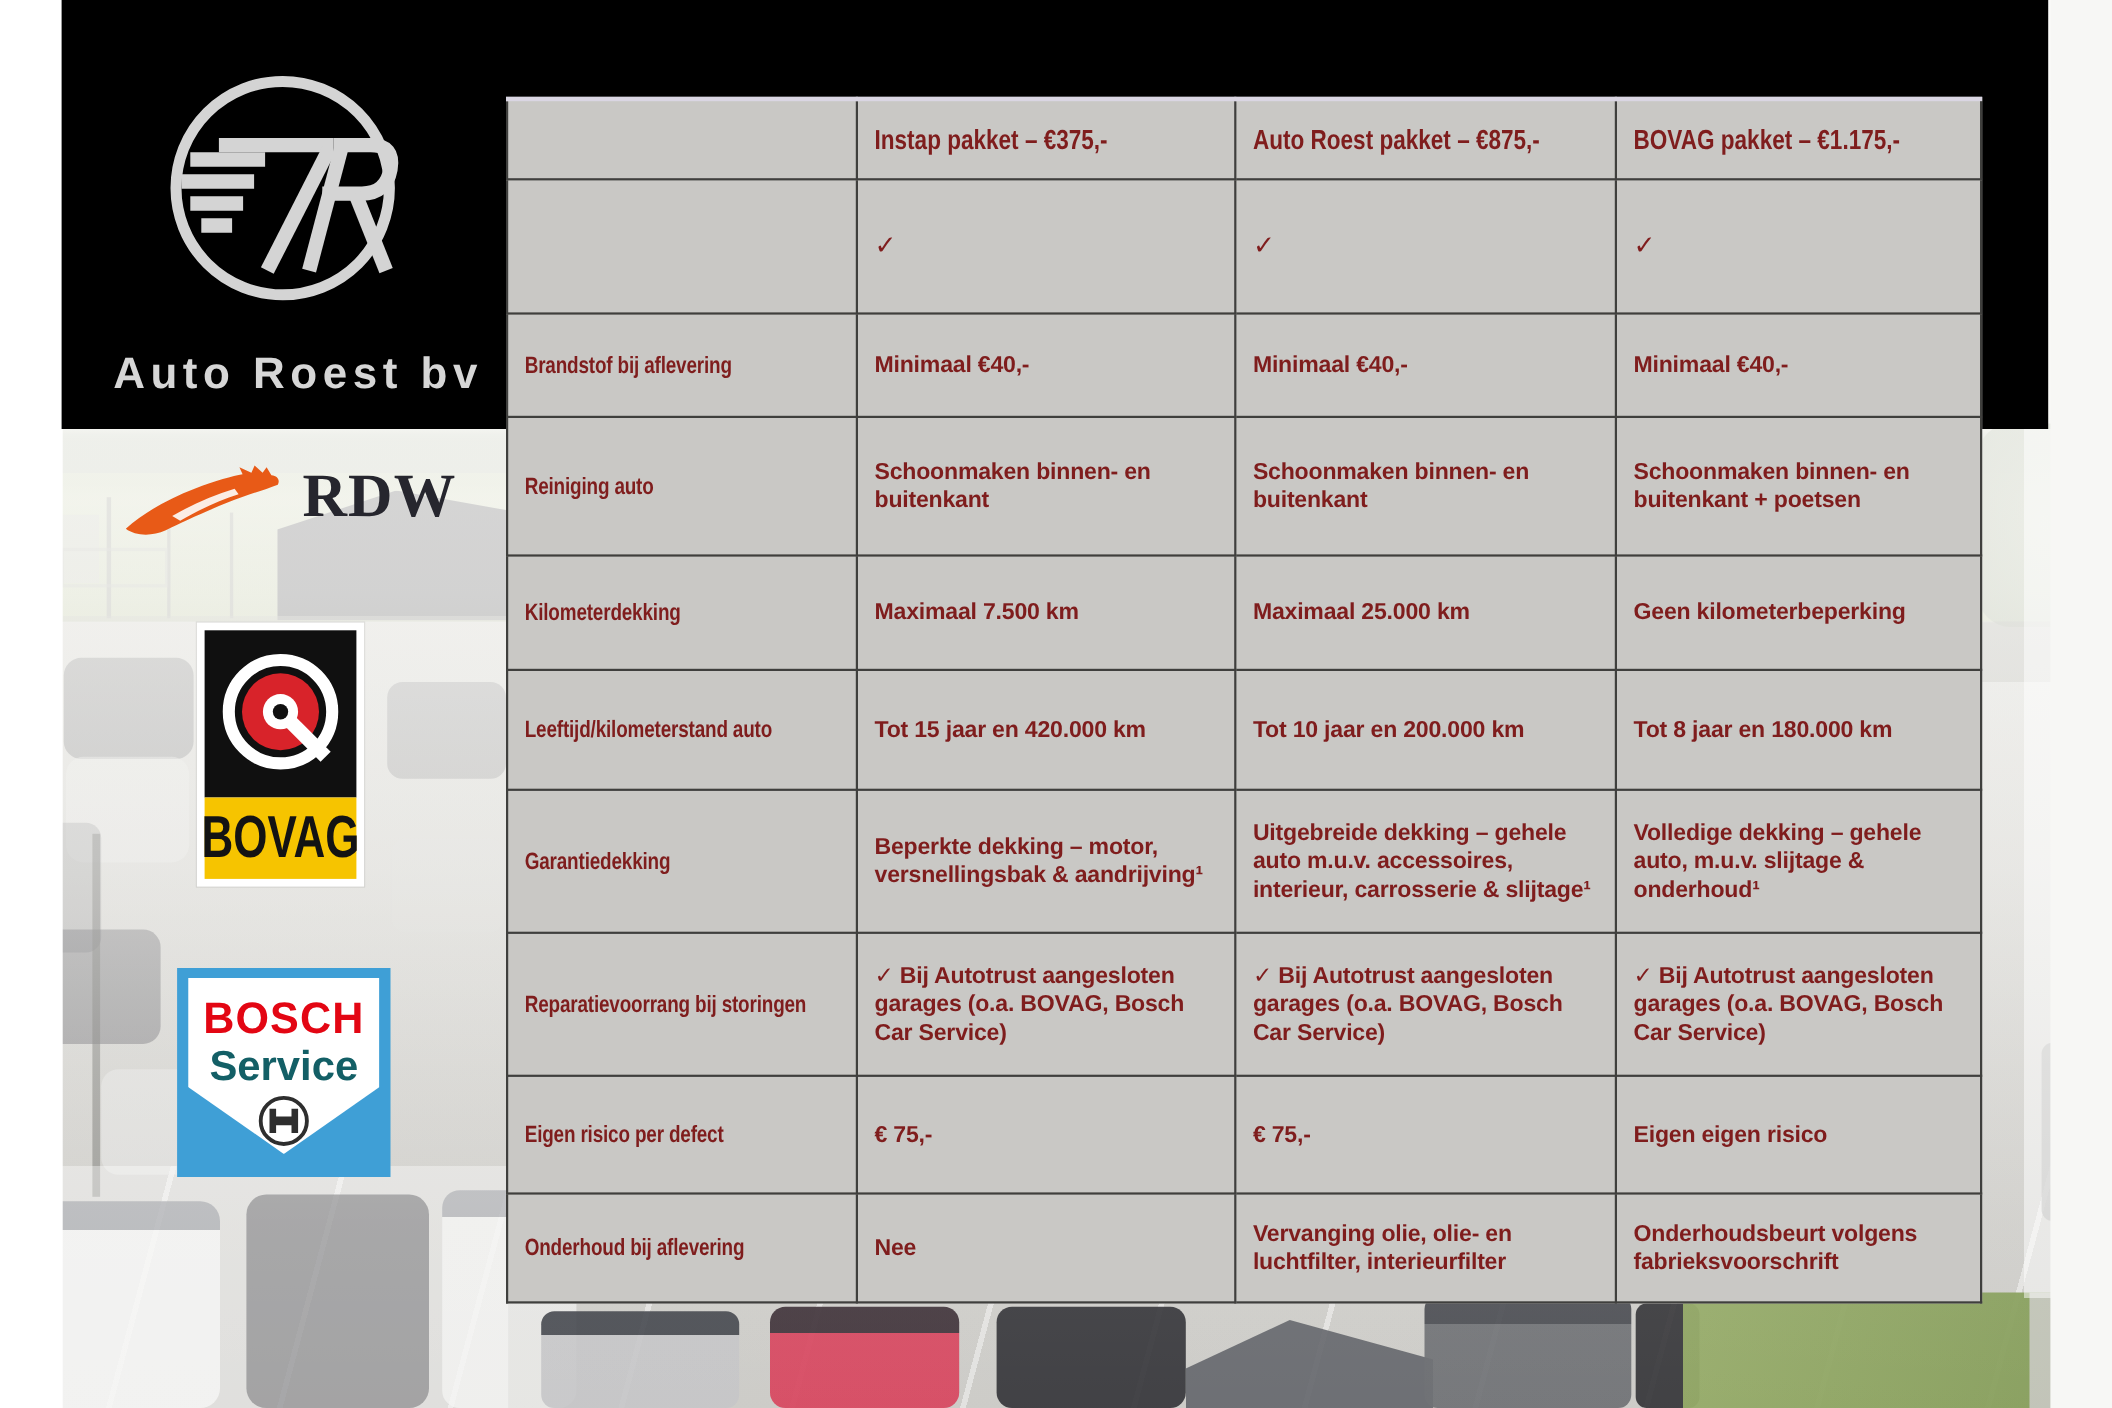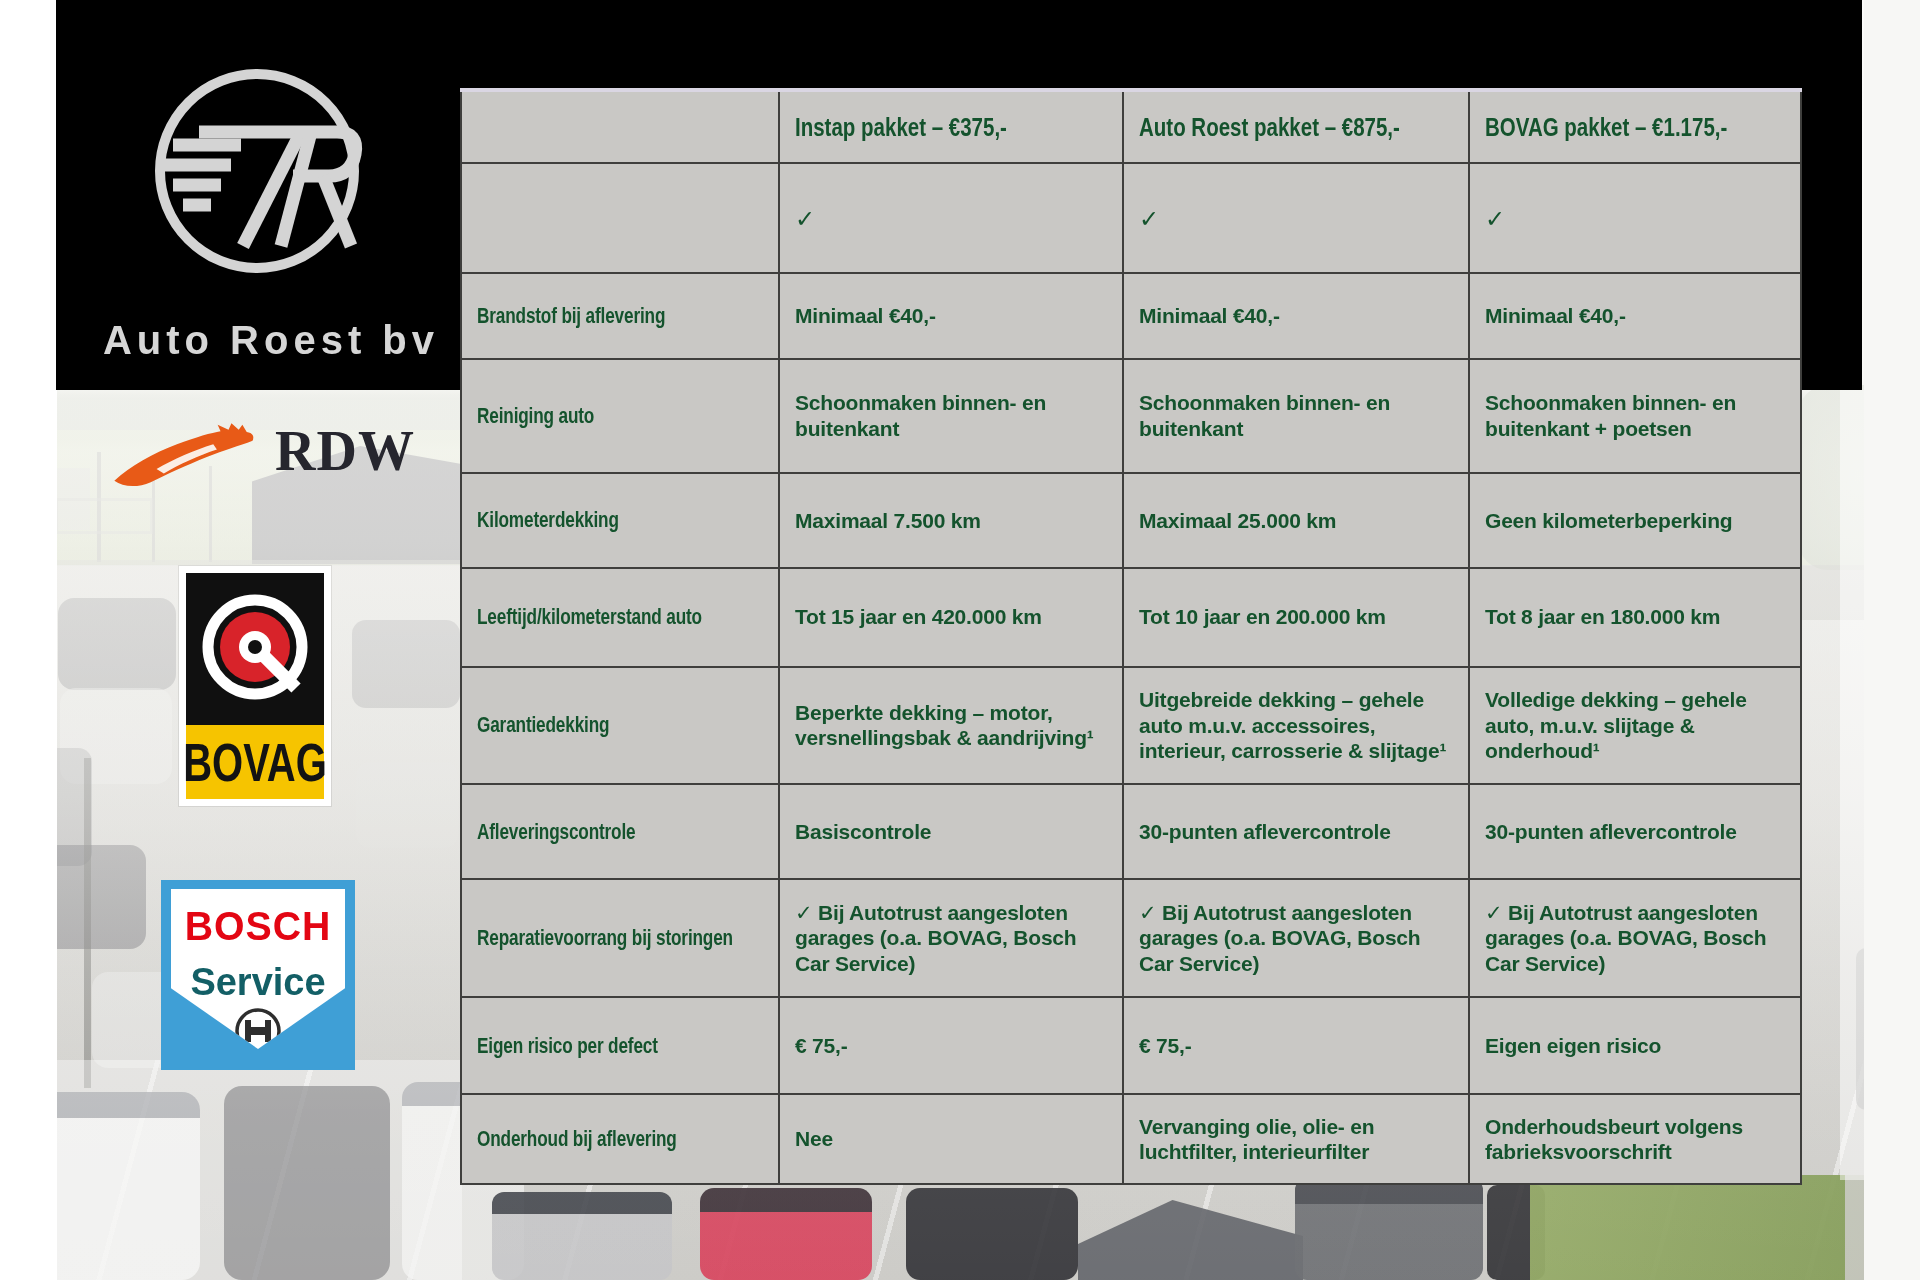--- a/index.html
+++ b/index.html
@@ -30,27 +30,27 @@
   .bovag-top svg{width:100%;height:100%;}
   .bovag-bottom{position:absolute;left:7px;right:7px;top:159px;bottom:7px;background:#f6c400;
                 display:flex;align-items:center;justify-content:center;}
   .bovag-bottom span{font-size:40px;font-weight:bold;color:#131313;transform:scale(1,1.35);letter-spacing:0;}
   
   .bosch{position:absolute;left:161px;top:880px;width:194px;height:190px;background:#3f9fd6;}
   .bosch-shield{position:absolute;left:10px;top:9px;right:10px;height:160px;background:#ffffff;
                 clip-path:polygon(0 0,100% 0,100% 62%,50% 100%,0 62%);text-align:center;}
   .bosch-name{margin-top:15px;font-size:40px;font-weight:bold;color:#e30613;letter-spacing:1px;
               transform:scaleX(.98);}
-  .bosch-service{margin-top:12px;font-size:38px;font-weight:bold;color:#135f66;}
+  .bosch-service{margin-top:0;font-size:38px;font-weight:bold;color:#135f66;}
   .bosch-sym{margin-top:1px;width:52px;height:52px;}
   
   table.pkg{position:absolute;left:460px;top:88px;width:1340px;height:1097px;
             border-collapse:collapse;table-layout:fixed;background:#c9c8c5;
             border:2px solid #3f3f3d;border-top:4px solid #dad6e3;
-            color:#14532d;font-weight:bold;}
+            color:#7f1d1d;font-weight:bold;}
   .pkg th,.pkg td{border:2px solid #3f3f3d;padding:6px 15px;vertical-align:middle;text-align:left;}
   .pkg th{font-size:25px;}
   .pkg th span{display:inline-block;white-space:nowrap;transform:scaleX(.82);transform-origin:0 50%;}
   .pkg td{font-size:21px;line-height:1.22;letter-spacing:-.2px;}
   .pkg td.lbl span{display:inline-block;white-space:nowrap;transform:scaleX(.8);transform-origin:0 50%;font-size:21.5px;}
   .pkg td.chk{font-size:24px;}
   .rh{height:73px}.r0{height:85px}.r1{height:66px}.r2{height:88px}.r3{height:68px}
   .r4{height:73px}.r5{height:73px}.r6{height:76px}.r7{height:86px}.r8{height:73px}
   .r9{height:88px}.r10{height:75px}.r11{height:75px}.r12{height:69px}
 </style>
@@ -196,26 +196,20 @@
         <td>Tot 15 jaar en 420.000 km</td>
         <td>Tot 10 jaar en 200.000 km</td>
         <td>Tot 8 jaar en 180.000 km</td>
       </tr>
       <tr class="r7">
         <td class="lbl"><span>Garantiedekking</span></td>
         <td>Beperkte dekking – motor, versnellingsbak &amp; aandrijving¹</td>
         <td>Uitgebreide dekking – gehele auto m.u.v. accessoires, interieur, carrosserie &amp; slijtage¹</td>
         <td>Volledige dekking – gehele auto, m.u.v. slijtage &amp; onderhoud¹</td>
       </tr>
-      <tr class="r8">
-        <td class="lbl"><span>Afleveringscontrole</span></td>
-        <td>Basiscontrole</td>
-        <td>30-punten aflevercontrole</td>
-        <td>30-punten aflevercontrole</td>
-      </tr>
       <tr class="r9">
         <td class="lbl"><span>Reparatievoorrang bij storingen</span></td>
         <td>✓ Bij Autotrust aangesloten garages (o.a. BOVAG, Bosch Car Service)</td>
         <td>✓ Bij Autotrust aangesloten garages (o.a. BOVAG, Bosch Car Service)</td>
         <td>✓ Bij Autotrust aangesloten garages (o.a. BOVAG, Bosch Car Service)</td>
       </tr>
       <tr class="r10">
         <td class="lbl"><span>Eigen risico per defect</span></td>
         <td>€ 75,-</td>
         <td>€ 75,-</td>

